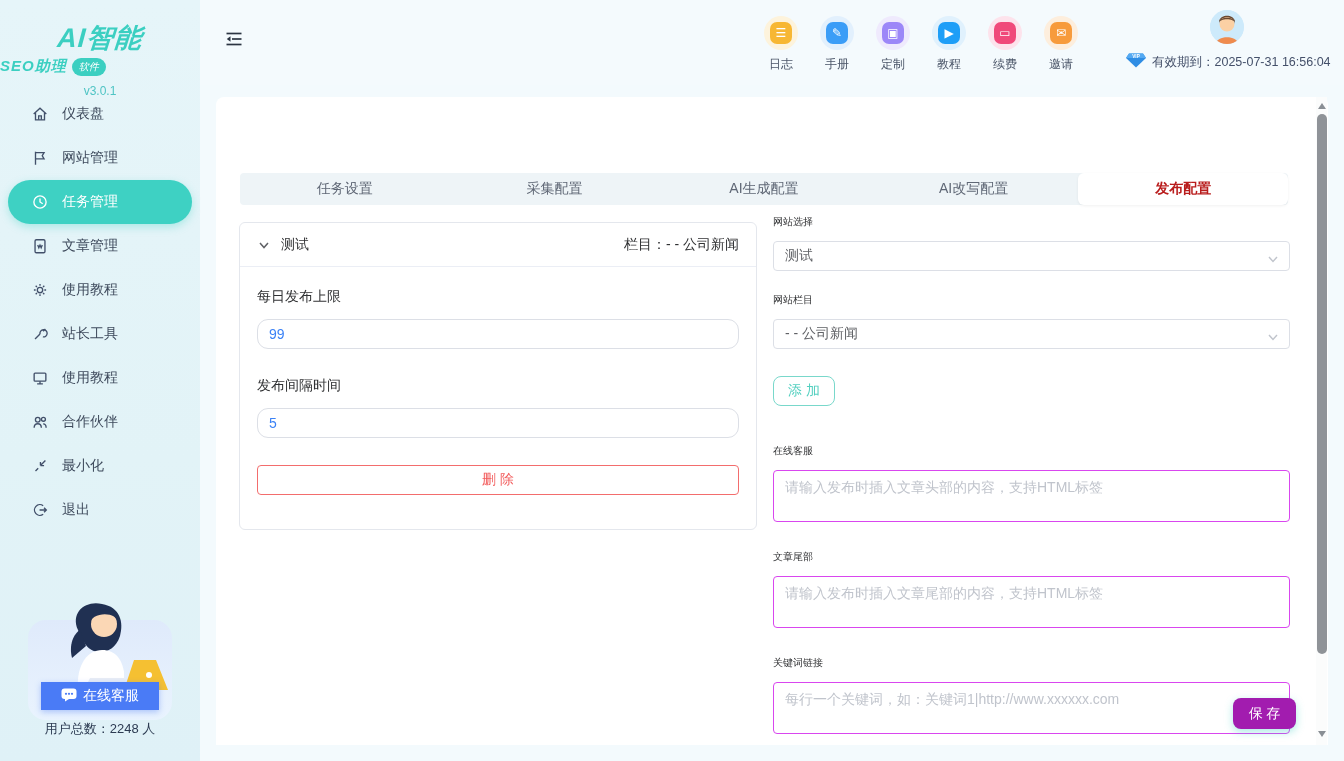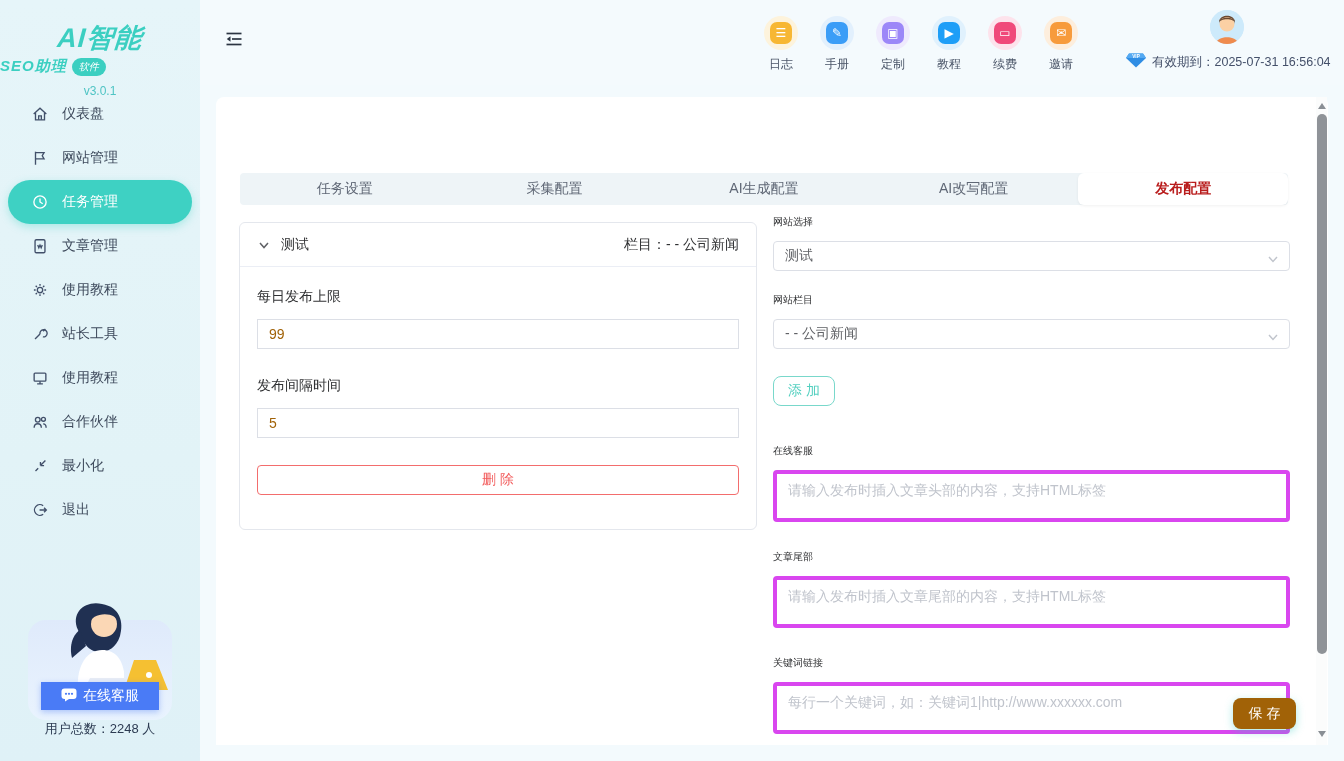--- a/index.html
+++ b/index.html
@@ -57,41 +57,41 @@
   .tab.active { background:#fff; border-radius:6px; color:#b91c1c; font-weight:600; box-shadow:0 1px 3px rgba(0,0,0,.06); }
 
   
   .task-card { position:absolute; left:23px; top:125px; width:518px; height:308px; border:1px solid #e4e7ed; border-radius:6px; background:#fff; }
   .task-head { height:44px; display:flex; align-items:center; padding:0 17px; border-bottom:1px solid #ebeef5; }
   .task-chevron { width:14px; height:14px; margin-right:10px; cursor:pointer; }
   .task-name { font-size:14px; color:#303133; }
   .task-col { margin-left:auto; font-size:14px; color:#303133; }
   .task-body { padding:21px 17px 0; }
   .field-label { font-size:14px; color:#303133; margin-bottom:13px; }
-  .text-input { width:100%; height:30px; border:1px solid #dcdfe6; border-radius:0; padding:0 11px; font-size:14px; color:#a16207;
+  .text-input { width:100%; height:30px; border:1px solid #dcdfe6; border-radius:11px; padding:0 11px; font-size:14px; color:#3b82f6;
      font-family:inherit; outline:none; background:#fff; }
   .field-gap { height:28px; }
   .delete-btn { margin-top:27px; width:100%; height:30px; background:#fff; border:1px solid #f36d6d; border-radius:4px;
      color:#f25c5c; font-size:14px; cursor:pointer; font-family:inherit; }
 
   
   .pub-form { position:absolute; left:557px; top:118px; width:517px; }
   .pf-label { font-size:10px; color:#303133; margin-bottom:12px; }
   .select-box { position:relative; width:517px; height:30px; border:1px solid #dcdfe6; border-radius:4px; background:#fff;
      display:flex; align-items:center; padding:0 30px 0 11px; cursor:pointer; margin-bottom:22px; }
   .select-value { font-size:14px; color:#606266; }
   .select-arrow { position:absolute; right:10px; top:9px; width:12px; height:12px; }
   .add-btn { width:62px; height:30px; background:#fff; border:1px solid #79d8cb; border-radius:8px; color:#54d0c0;
      font-size:14px; cursor:pointer; font-family:inherit; margin-top:5px; margin-bottom:38px; }
-  .pf-textarea { width:517px; height:52px; border:4px solid #d946ef; border-radius:4px; resize:none; padding:8px 11px;
+  .pf-textarea { width:517px; height:52px; border:1px solid #d946ef; border-radius:4px; resize:none; padding:8px 11px;
      font-size:14px; font-family:inherit; color:#606266; outline:none; margin-bottom:28px; display:block; }
   .pf-textarea::placeholder { color:#c0c4cc; }
 
-  .save-btn { position:absolute; left:1017px; top:601px; width:63px; height:31px; background:#a16207; border:none; border-radius:8px;
-     color:#fff; font-size:14px; cursor:pointer; font-family:Liberation Sans, sans-serif; box-shadow:0 3px 8px rgba(48,202,190,.4); z-index:5; }
+  .save-btn { position:absolute; left:1017px; top:601px; width:63px; height:31px; background:#a21caf; border:none; border-radius:8px;
+     color:#fff; font-size:14px; cursor:pointer; font-family:Liberation Serif, serif; box-shadow:0 3px 8px rgba(48,202,190,.4); z-index:5; }
 
   
   .scrollbar { position:absolute; left:1316px; top:97px; width:11px; height:648px; background:#fbfcfc; }
   .sb-up { position:absolute; left:1.5px; top:6px; width:0; height:0; border-left:4px solid transparent; border-right:4px solid transparent; border-bottom:6px solid #8a8f95; cursor:pointer; }
   .sb-thumb { position:absolute; left:0.5px; top:17px; width:10px; height:540px; background:#8f9398; border-radius:5px; cursor:pointer; }
   .sb-down { position:absolute; left:1.5px; bottom:8px; width:0; height:0; border-left:4px solid transparent; border-right:4px solid transparent; border-top:6px solid #8a8f95; cursor:pointer; }
 </style>
 </head>
 <body>
 

